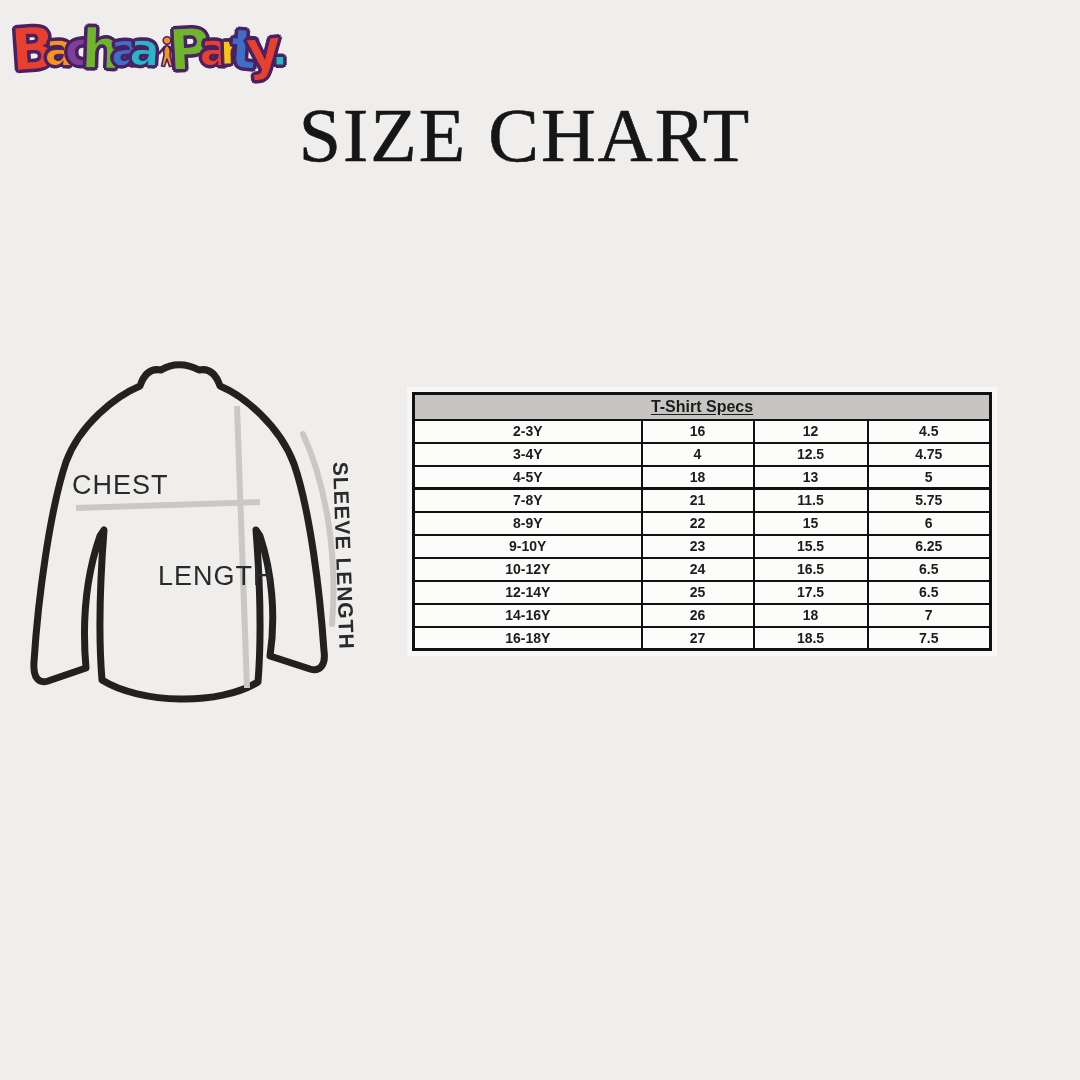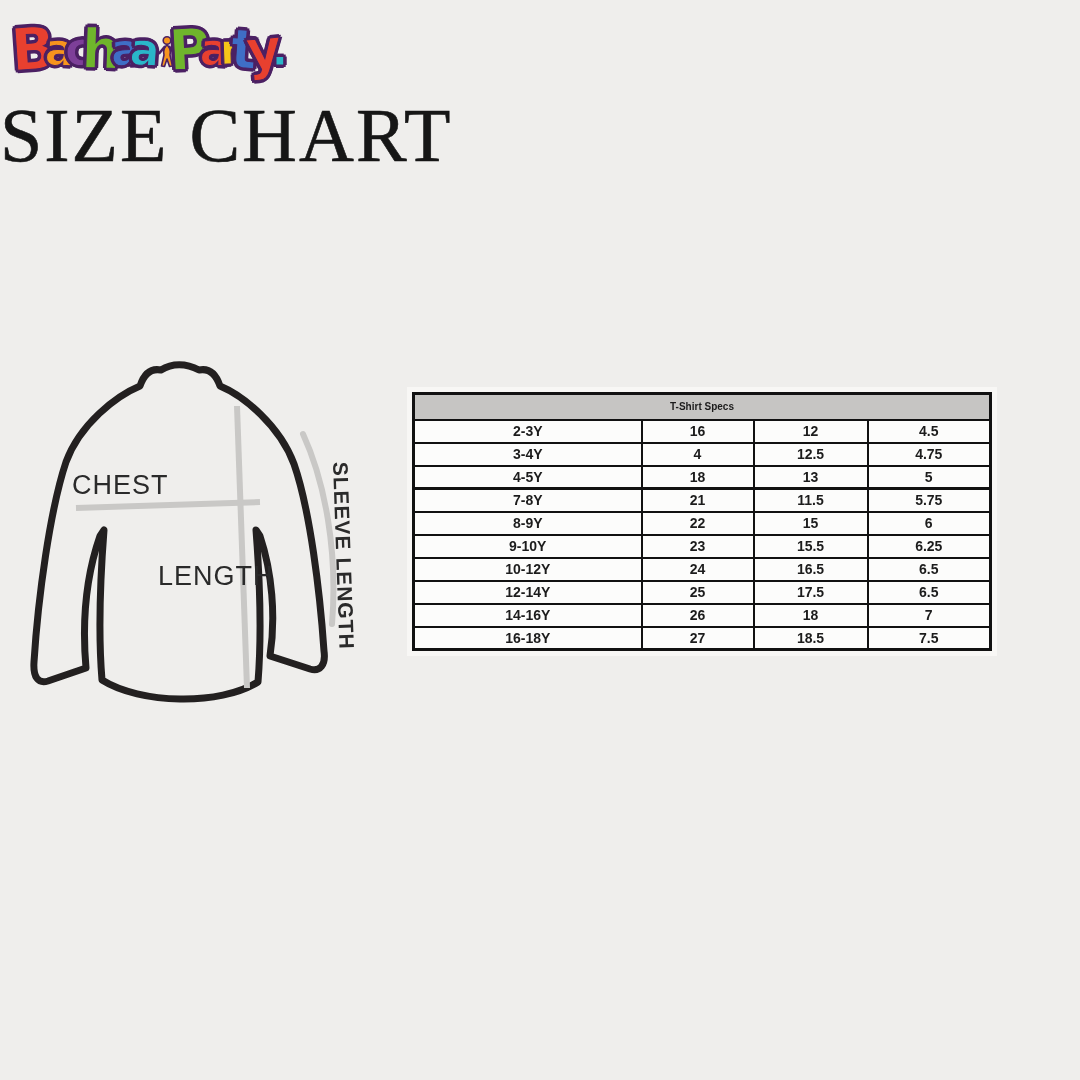--- a/index.html
+++ b/index.html
@@ -36,21 +36,21 @@
       3px 0 0 var(--logo-outline), -3px 0 0 var(--logo-outline),
       0 3px 0 var(--logo-outline), 0 -3px 0 var(--logo-outline),
       2px 2px 0 var(--logo-outline), -2px 2px 0 var(--logo-outline),
       2px -2px 0 var(--logo-outline), -2px -2px 0 var(--logo-outline);
   }
   .logo .kid-sep{margin:10px -1px 0 3px;}
 
   
   .size-chart-title{
     position:absolute;top:92px;left:0;width:1050px;
-    text-align:left;
+    text-align:center;
     font-family:"Liberation Serif",serif;
     font-size:76px;
     font-weight:400;
     letter-spacing:2px;
     color:#161616;
     -webkit-text-stroke:.6px #161616;
   }
 
   
   .shirt-diagram{position:absolute;left:20px;top:360px;}
@@ -71,22 +71,23 @@
   .size-table td{
     border:2px solid var(--border);
     text-align:center;
     vertical-align:middle;
     color:var(--ink);
     font-weight:700;
     padding:0;
   }
   .title-row td{
     background:var(--header-bg);
-    font-size:10px;
+    font-size:16px;
     height:26px;
+    text-decoration:underline;
     text-underline-offset:2px;
   }
   .header-row td{
     background:var(--header-bg);
     font-size:14px;
     height:44px;
     line-height:1.45;
     border-bottom-width:3px;
   }
   .size-table tbody td{

